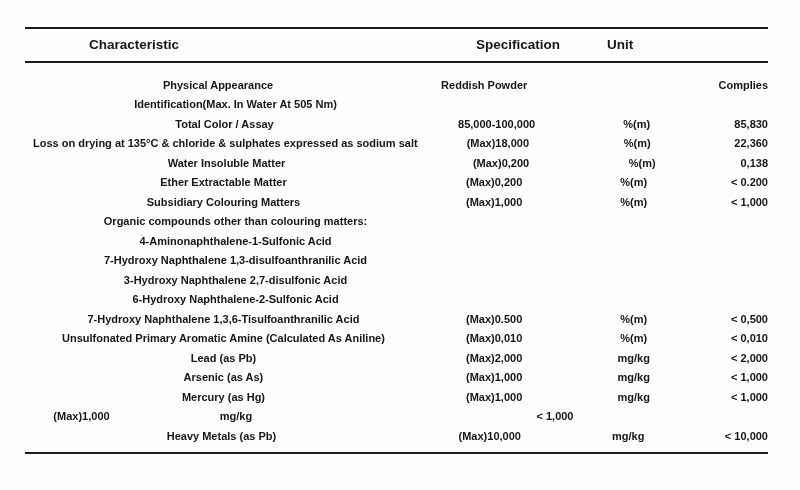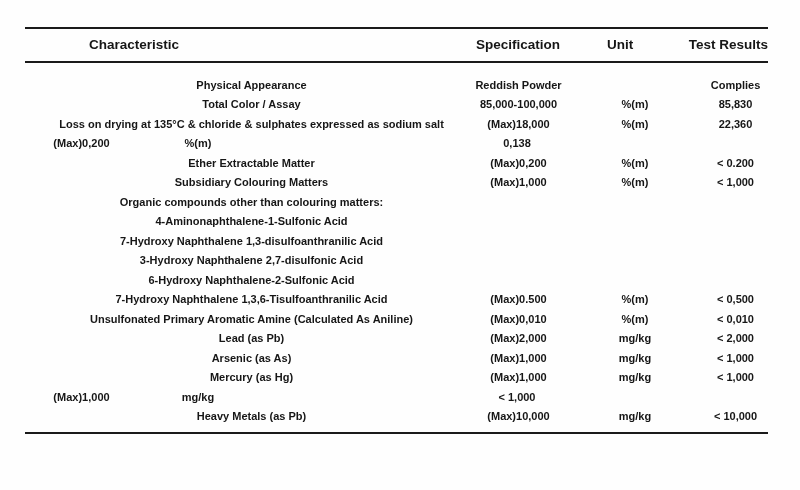--- a/index.html
+++ b/index.html
@@ -49,57 +49,64 @@
   .tbody {
     padding: 12px 0 6px 8px;
   }
   .row {
     display: flex;
     height: 19.5px;
     align-items: center;
     font-size: 11px;
     font-weight: 600;
     white-space: nowrap;
+    gap: 38px;
   }
   .c1 { width: 437px; }
   .c2 { width: 97px; }
   .c3 { width: 136px; }
   .c4 { flex: 1; }
 </style>
 </head>
 <body>
 
 <div class="page">
   <div class="spec-table">
     <div class="thead">
       <span class="h h-char">Characteristic</span>
       <span class="h h-spec">Specification</span>
       <span class="h h-unit">Unit</span>
-      <span class="h h-res">Test Results</span>
     </div>
     <div class="tbody" id="tbody">
         <div class="row">
           <span class="c1">Physical Appearance</span>
           <span class="c2">Reddish Powder</span>
           <span class="c3"></span>
           <span class="c4">Complies</span>
+        </div>
+        <div class="row">
+          <span class="c1">Identification(Max. In Water At 505 Nm)</span>
+          <span class="c2"></span>
+          <span class="c3"></span>
+          <span class="c4"></span>
         </div>
         <div class="row">
           <span class="c1">Total Color / Assay</span>
           <span class="c2">85,000-100,000</span>
           <span class="c3">%(m)</span>
           <span class="c4">85,830</span>
         </div>
         <div class="row">
           <span class="c1">Loss on drying at 135°C &amp; chloride &amp; sulphates expressed as sodium salt</span>
           <span class="c2">(Max)18,000</span>
           <span class="c3">%(m)</span>
           <span class="c4">22,360</span>
         </div>
         <div class="row">
+          <span class="c1">Water Insoluble Matter</span>
           <span class="c2">(Max)0,200</span>
           <span class="c3">%(m)</span>
           <span class="c4">0,138</span>
         </div>
         <div class="row">
           <span class="c1">Ether Extractable Matter</span>
           <span class="c2">(Max)0,200</span>
           <span class="c3">%(m)</span>
           <span class="c4">&lt; 0.200</span>
         </div>

